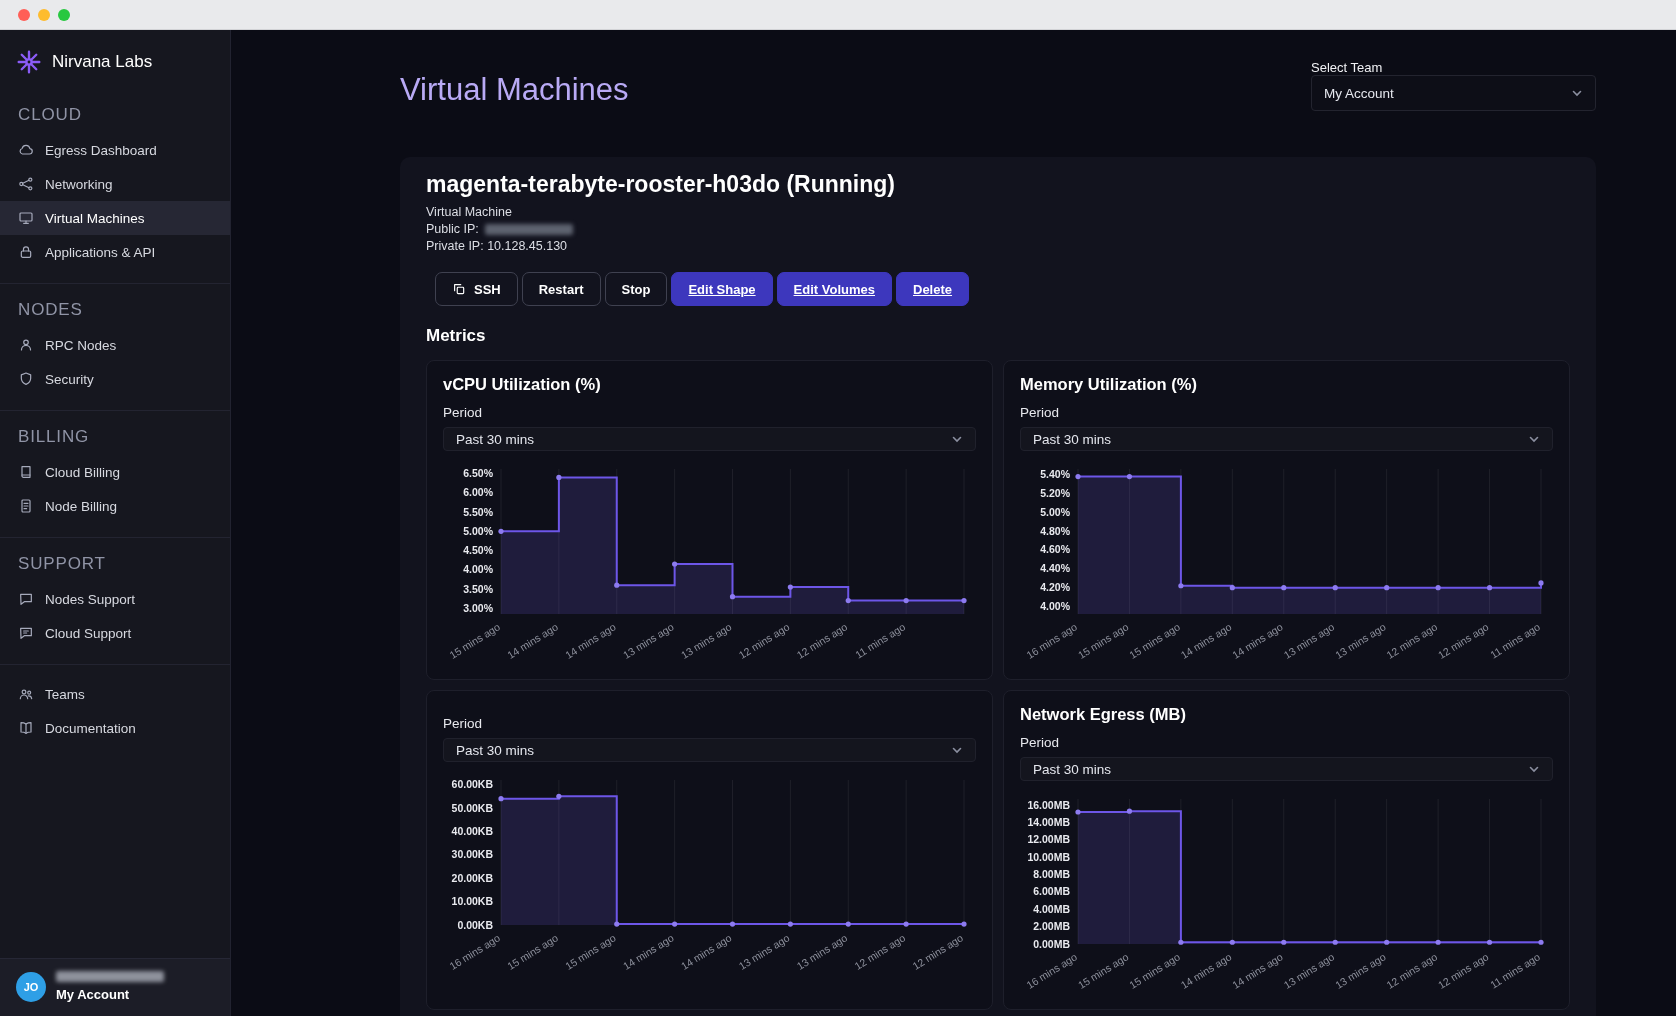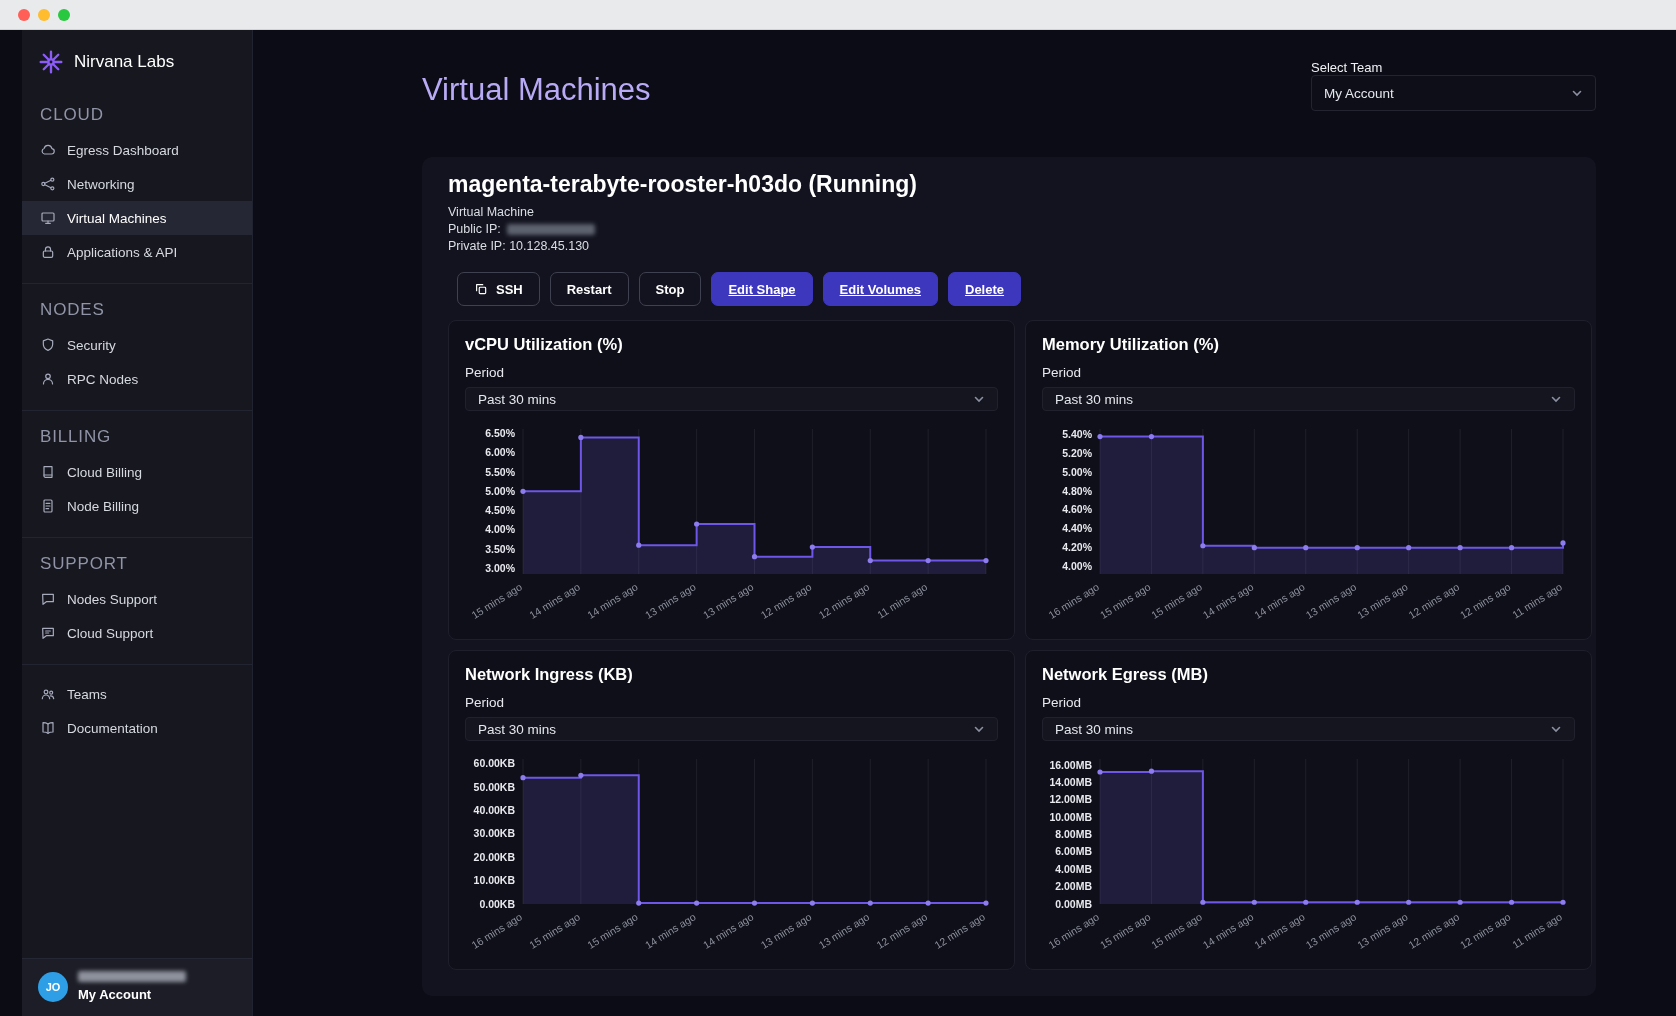--- a/index.html
+++ b/index.html
@@ -9,21 +9,21 @@
   
   .titlebar { height:30px; background:#e9eaec; border-bottom:1px solid #d2d3d6;
     display:flex; align-items:center; gap:8px; padding-left:18px; }
   .light { width:12px; height:12px; border-radius:50%; }
   .light.red{background:#ff5f57;} .light.yellow{background:#febc2e;} .light.green{background:#28c840;}
 
   .app { display:flex; height:986px; }
 
   
   .sidebar { width:231px; background:#16171f; border-right:1px solid #222330;
-    display:flex; flex-direction:column; flex-shrink:0;margin-left:22px; }
+    display:flex; flex-direction:column; flex-shrink:0; }
   .brand { display:flex; align-items:center; gap:10px; padding:19px 16px 14px; }
   .brand svg { width:26px; height:26px; }
   .brand-name { font-size:17px; font-weight:500; color:#fff; }
   .nav-label { padding:16px 18px 8px; font-size:17px; font-weight:400; letter-spacing:.05em; color:#9094a6; }
   .nav-item { display:flex; align-items:center; gap:11px; padding:9px 18px; color:#d7d9e0;
     font-size:13.5px; cursor:pointer; }
   .nav-item.active { background:#262734; color:#ffffff; }
   .nav-item svg { width:16px; height:16px; color:#a6aabb; flex-shrink:0; }
   .nav-divider { height:1px; background:#232431; margin-top:14px; }
   .account { margin-top:auto; background:#1c1d27; border-top:1px solid #262735;
@@ -43,21 +43,21 @@
   .select { background:#0d0e17; border:1px solid #23242f; border-radius:4px; height:36px;
     display:flex; align-items:center; justify-content:space-between; padding:0 12px;
     font-size:13.5px; color:#e5e7ee; cursor:pointer; }
   .select svg { width:12px; height:12px; color:#8b8fa0; }
 
   .panel { margin-top:46px; background:#12131e; border-radius:10px; padding:14px 26px 26px; }
   .vm-name { font-size:23px; font-weight:600; color:#fff; margin-bottom:6px; }
   .vm-line { font-size:12.5px; color:#dcdee5; line-height:17px; display:flex; align-items:center; gap:6px; }
   .ip-redact { width:88px; height:11px; background:#5d626f; filter:blur(2px); border-radius:2px; display:inline-block; }
 
-  .actions { display:flex; gap:10px; margin-top:17px;padding-left:9px; }
+  .actions { display:flex; gap:4px; margin-top:17px;padding-left:9px; }
   .btn { height:34px; border-radius:7px; font-size:13px; font-weight:700; color:#fff;
     padding:0 16px; display:flex; align-items:center; gap:8px; cursor:pointer;
     font-family:"Liberation Sans", sans-serif; }
   .btn.outline { background:transparent; border:1px solid #3f4150; }
   .btn.primary { background:#3d37bd; border:1px solid #3d37bd;text-decoration:underline; }
   .btn svg { width:14px; height:14px; }
 
   .metrics-title { font-size:17px; font-weight:700; color:#fff; margin-top:20px; }
 
   .charts-grid { display:grid; grid-template-columns:1fr 1fr; gap:10px; margin-top:14px; }
@@ -114,31 +114,31 @@
       <svg viewBox="0 0 24 24" fill="none" stroke="currentColor" stroke-width="1.8" stroke-linecap="round" stroke-linejoin="round">
           <rect x="5" y="10.5" width="14" height="9.5" rx="2"></rect>
           <path d="M8.2 10.5V8a3.8 3.8 0 0 1 7.6 0v2.5"></path>
         </svg>
       <span>Applications &amp; API</span>
     </div>
     <div class="nav-divider"></div>
 
     <div class="nav-label">NODES</div>
     <div class="nav-item">
-      <svg viewBox="0 0 24 24" fill="none" stroke="currentColor" stroke-width="1.8" stroke-linecap="round" stroke-linejoin="round">
-          <path d="M12 3l7 2.8V11c0 4.4-2.9 7.4-7 9-4.1-1.6-7-4.6-7-9V5.8z"></path>
-        </svg>
-      <span>Security</span>
-    </div>
-    <div class="nav-item">
       <svg viewBox="0 0 24 24" fill="none" stroke="currentColor" stroke-width="1.8" stroke-linecap="round">
           <circle cx="12" cy="8" r="3.4"></circle>
           <path d="M5.2 19.5a6.8 6.8 0 0 1 13.6 0"></path>
         </svg>
       <span>RPC Nodes</span>
+    </div>
+    <div class="nav-item">
+      <svg viewBox="0 0 24 24" fill="none" stroke="currentColor" stroke-width="1.8" stroke-linecap="round" stroke-linejoin="round">
+          <path d="M12 3l7 2.8V11c0 4.4-2.9 7.4-7 9-4.1-1.6-7-4.6-7-9V5.8z"></path>
+        </svg>
+      <span>Security</span>
     </div>
     <div class="nav-divider"></div>
 
     <div class="nav-label">BILLING</div>
     <div class="nav-item">
       <svg viewBox="0 0 24 24" fill="none" stroke="currentColor" stroke-width="1.8" stroke-linecap="round" stroke-linejoin="round">
           <path d="M6 4h12v16H8a2 2 0 0 1-2-2z"></path>
           <path d="M6 16.5h12"></path>
         </svg>
       <span>Cloud Billing</span>
@@ -236,20 +236,21 @@
             <span>Edit Shape</span>
           </button>
         <button class="btn primary">
             <span>Edit Volumes</span>
           </button>
         <button class="btn primary">
             <span>Delete</span>
           </button>
       </div>
 
+      <h3 class="metrics-title">Metrics</h3>
 
       <div class="charts-grid">
 
         <div class="chart-card">
           <div class="chart-title">vCPU Utilization (%)</div>
           <div class="period-label">Period</div>
           <div class="select">
             <span>Past 30 mins</span>
             <svg viewBox="0 0 12 12" fill="none" stroke="currentColor" stroke-width="1.6" stroke-linecap="round">
                 <path d="M2.5 4.5L6 8l3.5-3.5"></path>
@@ -342,21 +343,20 @@
                 <text x="263.77777777777777" y="168" fill="#8d909c" font-size="10.5" text-anchor="end" transform="rotate(-32 263.77777777777777 168)">14 mins ago</text>
                 <text x="315.22222222222223" y="168" fill="#8d909c" font-size="10.5" text-anchor="end" transform="rotate(-32 315.22222222222223 168)">13 mins ago</text>
                 <text x="366.6666666666667" y="168" fill="#8d909c" font-size="10.5" text-anchor="end" transform="rotate(-32 366.6666666666667 168)">13 mins ago</text>
                 <text x="418.1111111111111" y="168" fill="#8d909c" font-size="10.5" text-anchor="end" transform="rotate(-32 418.1111111111111 168)">12 mins ago</text>
                 <text x="469.55555555555554" y="168" fill="#8d909c" font-size="10.5" text-anchor="end" transform="rotate(-32 469.55555555555554 168)">12 mins ago</text>
                 <text x="521" y="168" fill="#8d909c" font-size="10.5" text-anchor="end" transform="rotate(-32 521 168)">11 mins ago</text>
               </svg></div>
         </div>
 
         <div class="chart-card">
-          <div class="chart-title">Network Ingress (KB)</div>
           <div class="period-label">Period</div>
           <div class="select">
             <span>Past 30 mins</span>
             <svg viewBox="0 0 12 12" fill="none" stroke="currentColor" stroke-width="1.6" stroke-linecap="round">
                 <path d="M2.5 4.5L6 8l3.5-3.5"></path>
               </svg>
           </div>
           <div class="chart-box"><svg width="533" height="200">
                 <line x1="58" y1="8" x2="58" y2="153" stroke="rgba(255,255,255,0.07)"></line>
                 <line x1="115.875" y1="8" x2="115.875" y2="153" stroke="rgba(255,255,255,0.07)"></line>

